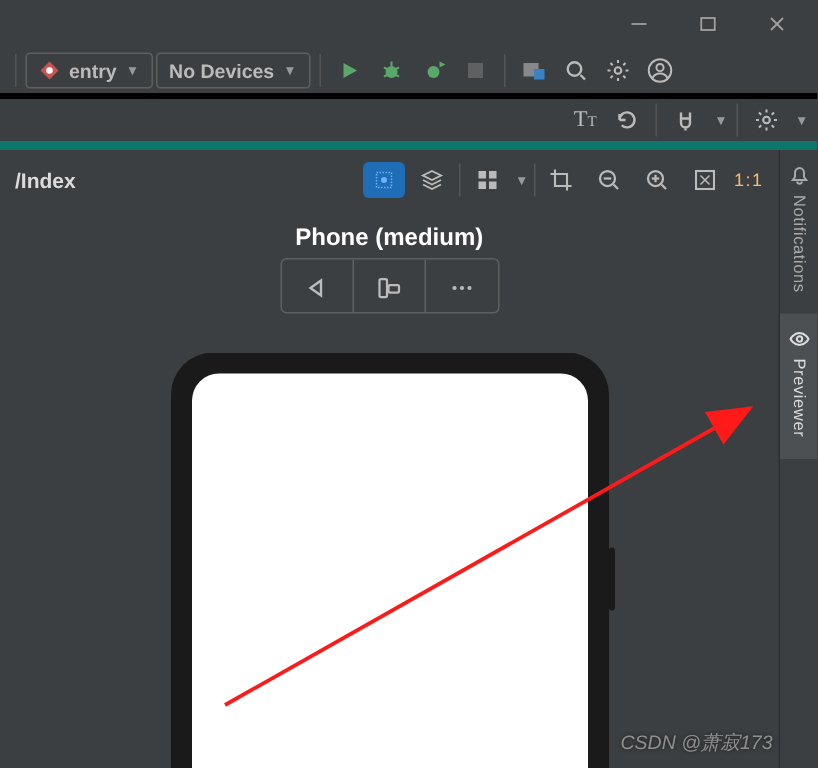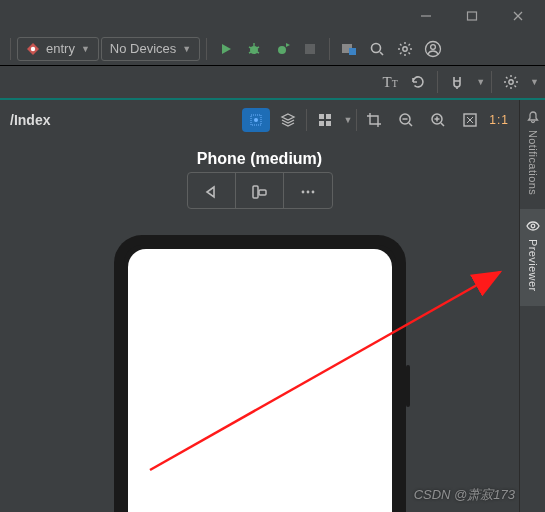--- a/index.html
+++ b/index.html
@@ -12,33 +12,33 @@
   }
   .titlebar {
     height: 32px; background: #3c3f41;
     display: flex; justify-content: flex-end; align-items: center;
     padding-right: 4px;
   }
   .win-btn { width: 46px; height: 32px; display: flex; align-items: center; justify-content: center; cursor: pointer; }
   .win-btn svg { width: 12px; height: 12px; stroke: #a0a0a0; fill: none; stroke-width: 1.2; }
   .toolbar1 {
     height: 34px; display: flex; align-items: center; gap: 2px;
-    border-bottom: 1px solid #000000; padding: 0 6px;
+    border-bottom: 4px solid #000000; padding: 0 6px; font-weight: bold;
   }
   .sep { width: 1px; height: 22px; background: #555; margin: 0 4px; }
   .combo {
     display: flex; align-items: center; gap: 6px;
     border: 1px solid #5e6060; border-radius: 3px;
     height: 24px; padding: 0 8px; cursor: pointer; color: #bbb;
   }
   .combo .caret { font-size: 9px; color: #999; }
   .tbtn { width: 26px; height: 26px; display: flex; align-items: center; justify-content: center; cursor: pointer; border-radius: 3px; }
   .toolbar2 {
     height: 34px; display: flex; align-items: center; justify-content: flex-end; gap: 2px;
-    border-bottom: 2px solid #0f766e; padding: 0 6px;
+    border-bottom: 6px solid #0f766e; padding: 0 6px;
   }
   .content { display: flex; height: calc(512px - 100px); }
   .main { flex: 1; position: relative; background: #3c3f41; }
   .sub-toolbar {
     height: 40px; display: flex; align-items: center; padding: 0 10px;
     justify-content: space-between;
   }
   .sub-left { font-weight: 600; color: #dcdcdc; font-size: 14px; }
   .sub-mid { display: flex; gap: 4px; align-items: center; }
   .pill { display: flex; align-items: center; justify-content: center; width: 28px; height: 24px; border-radius: 4px; }

